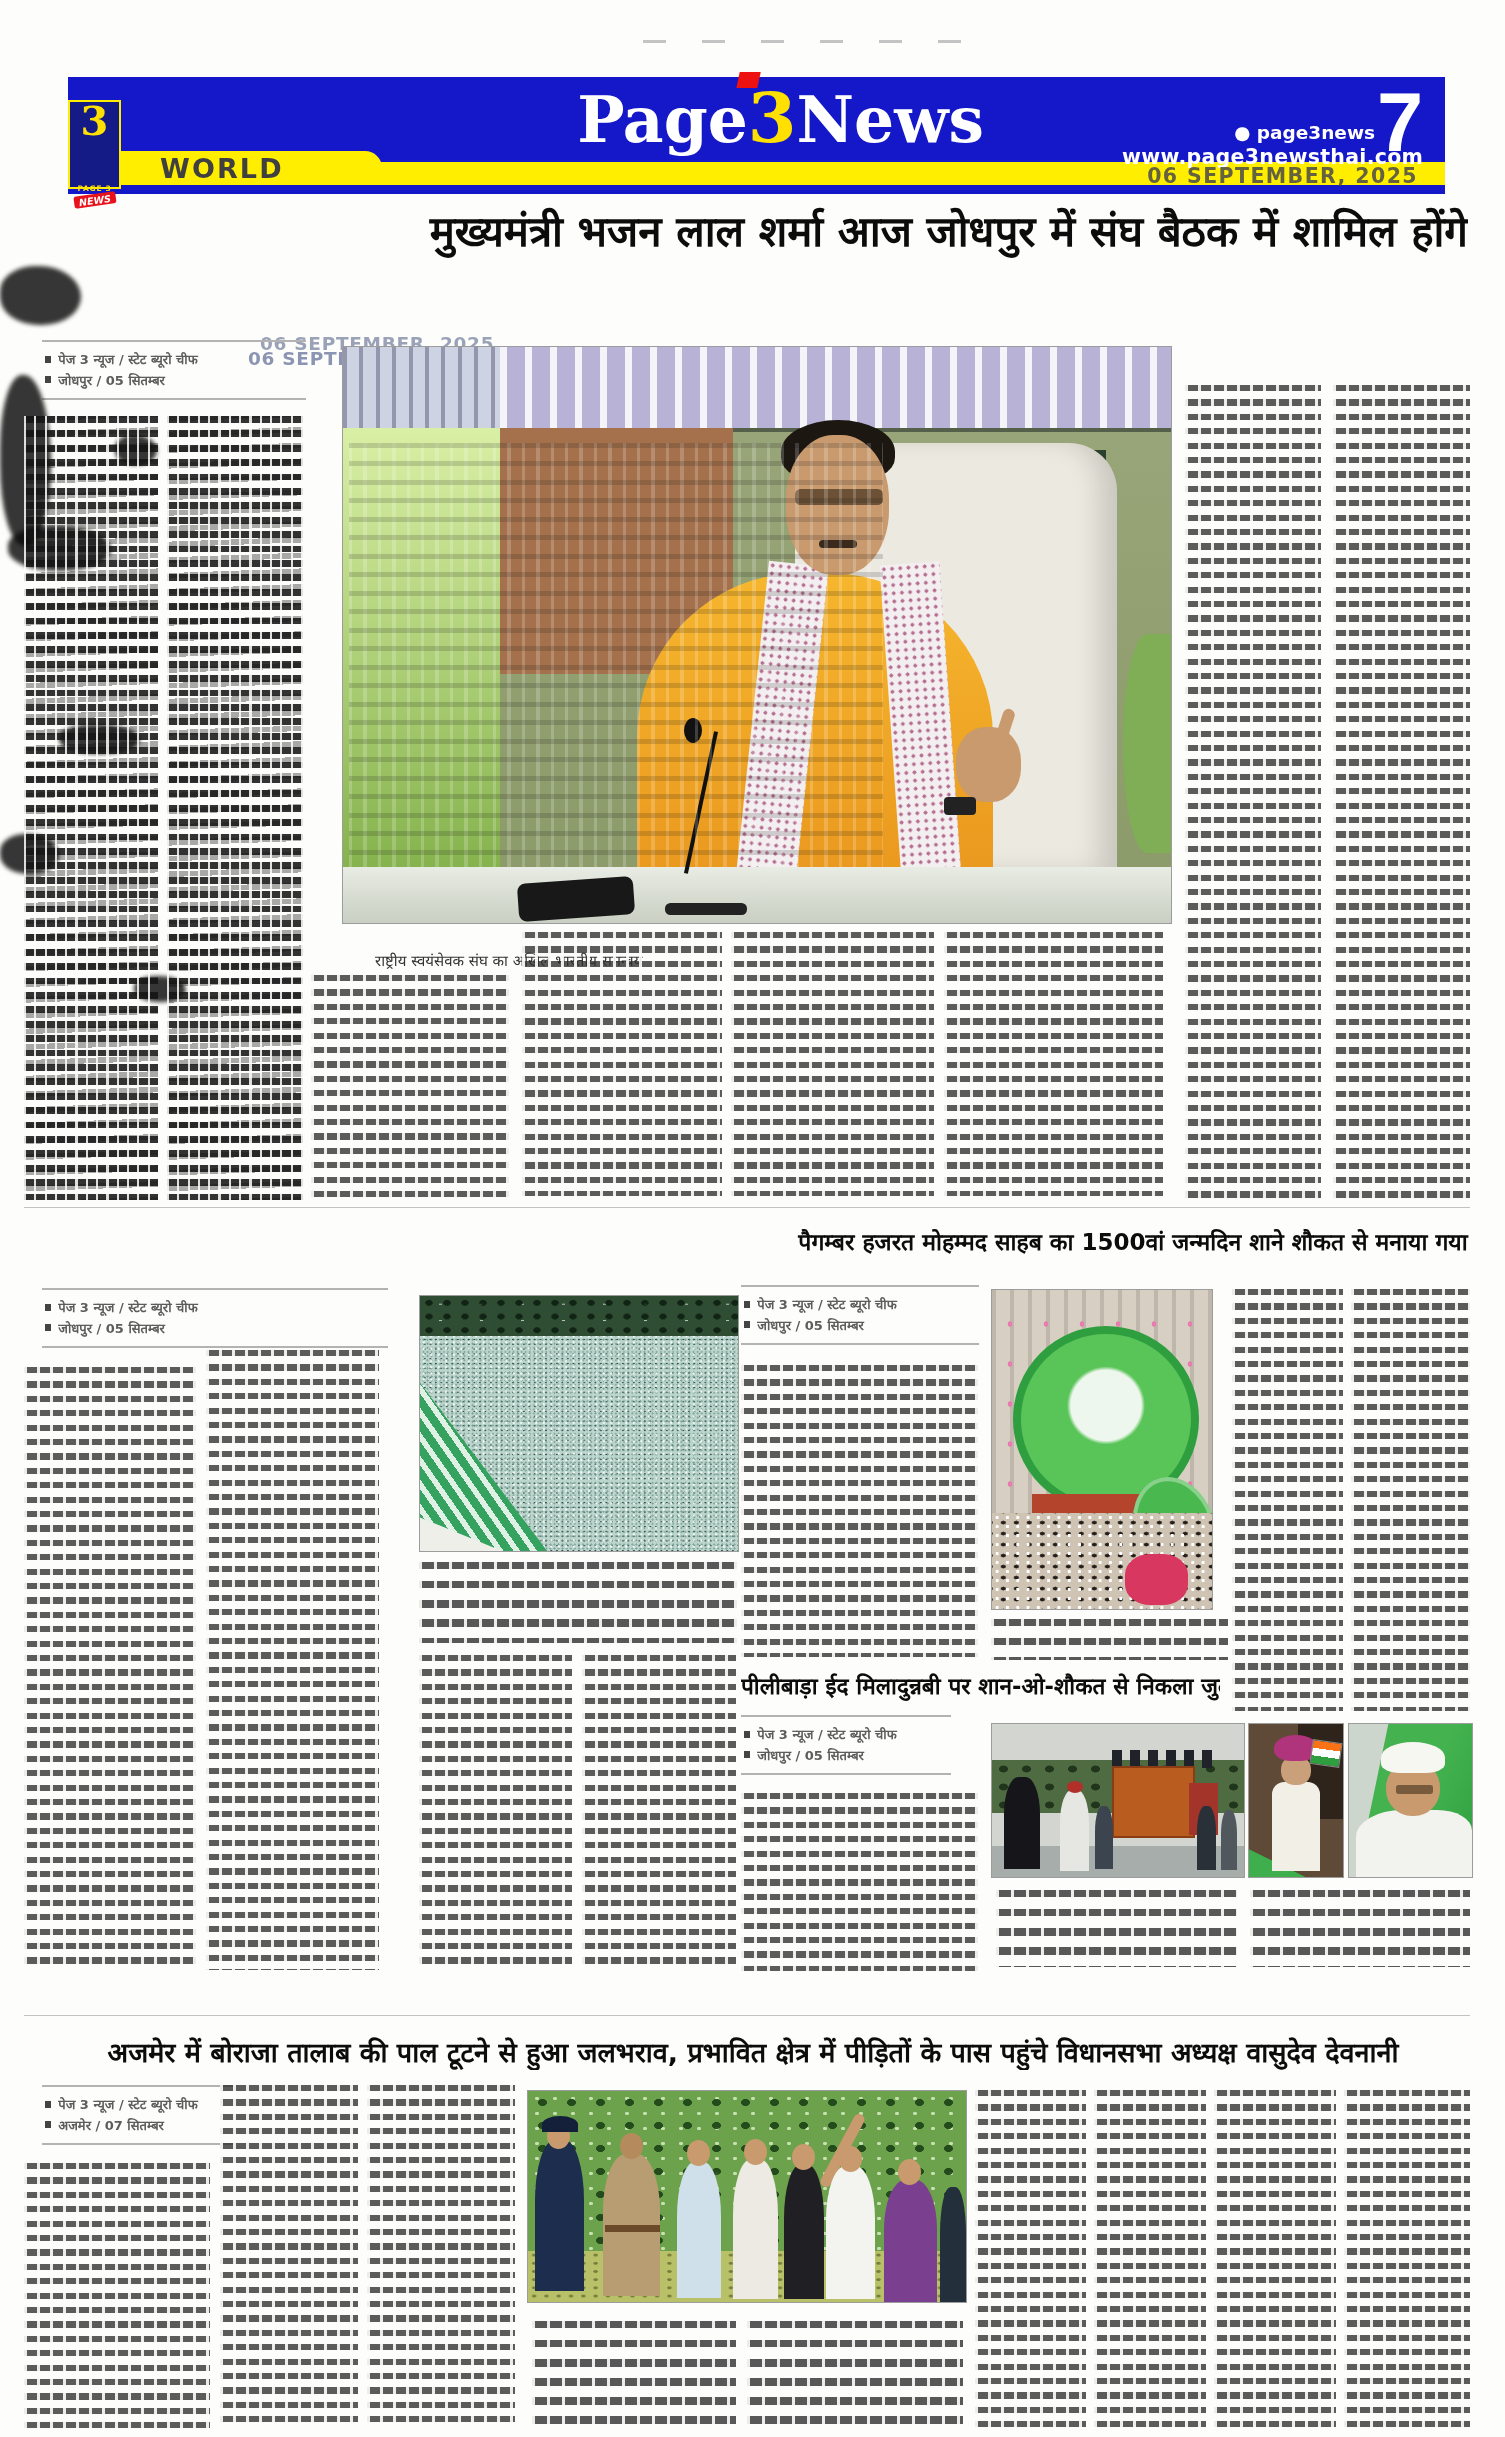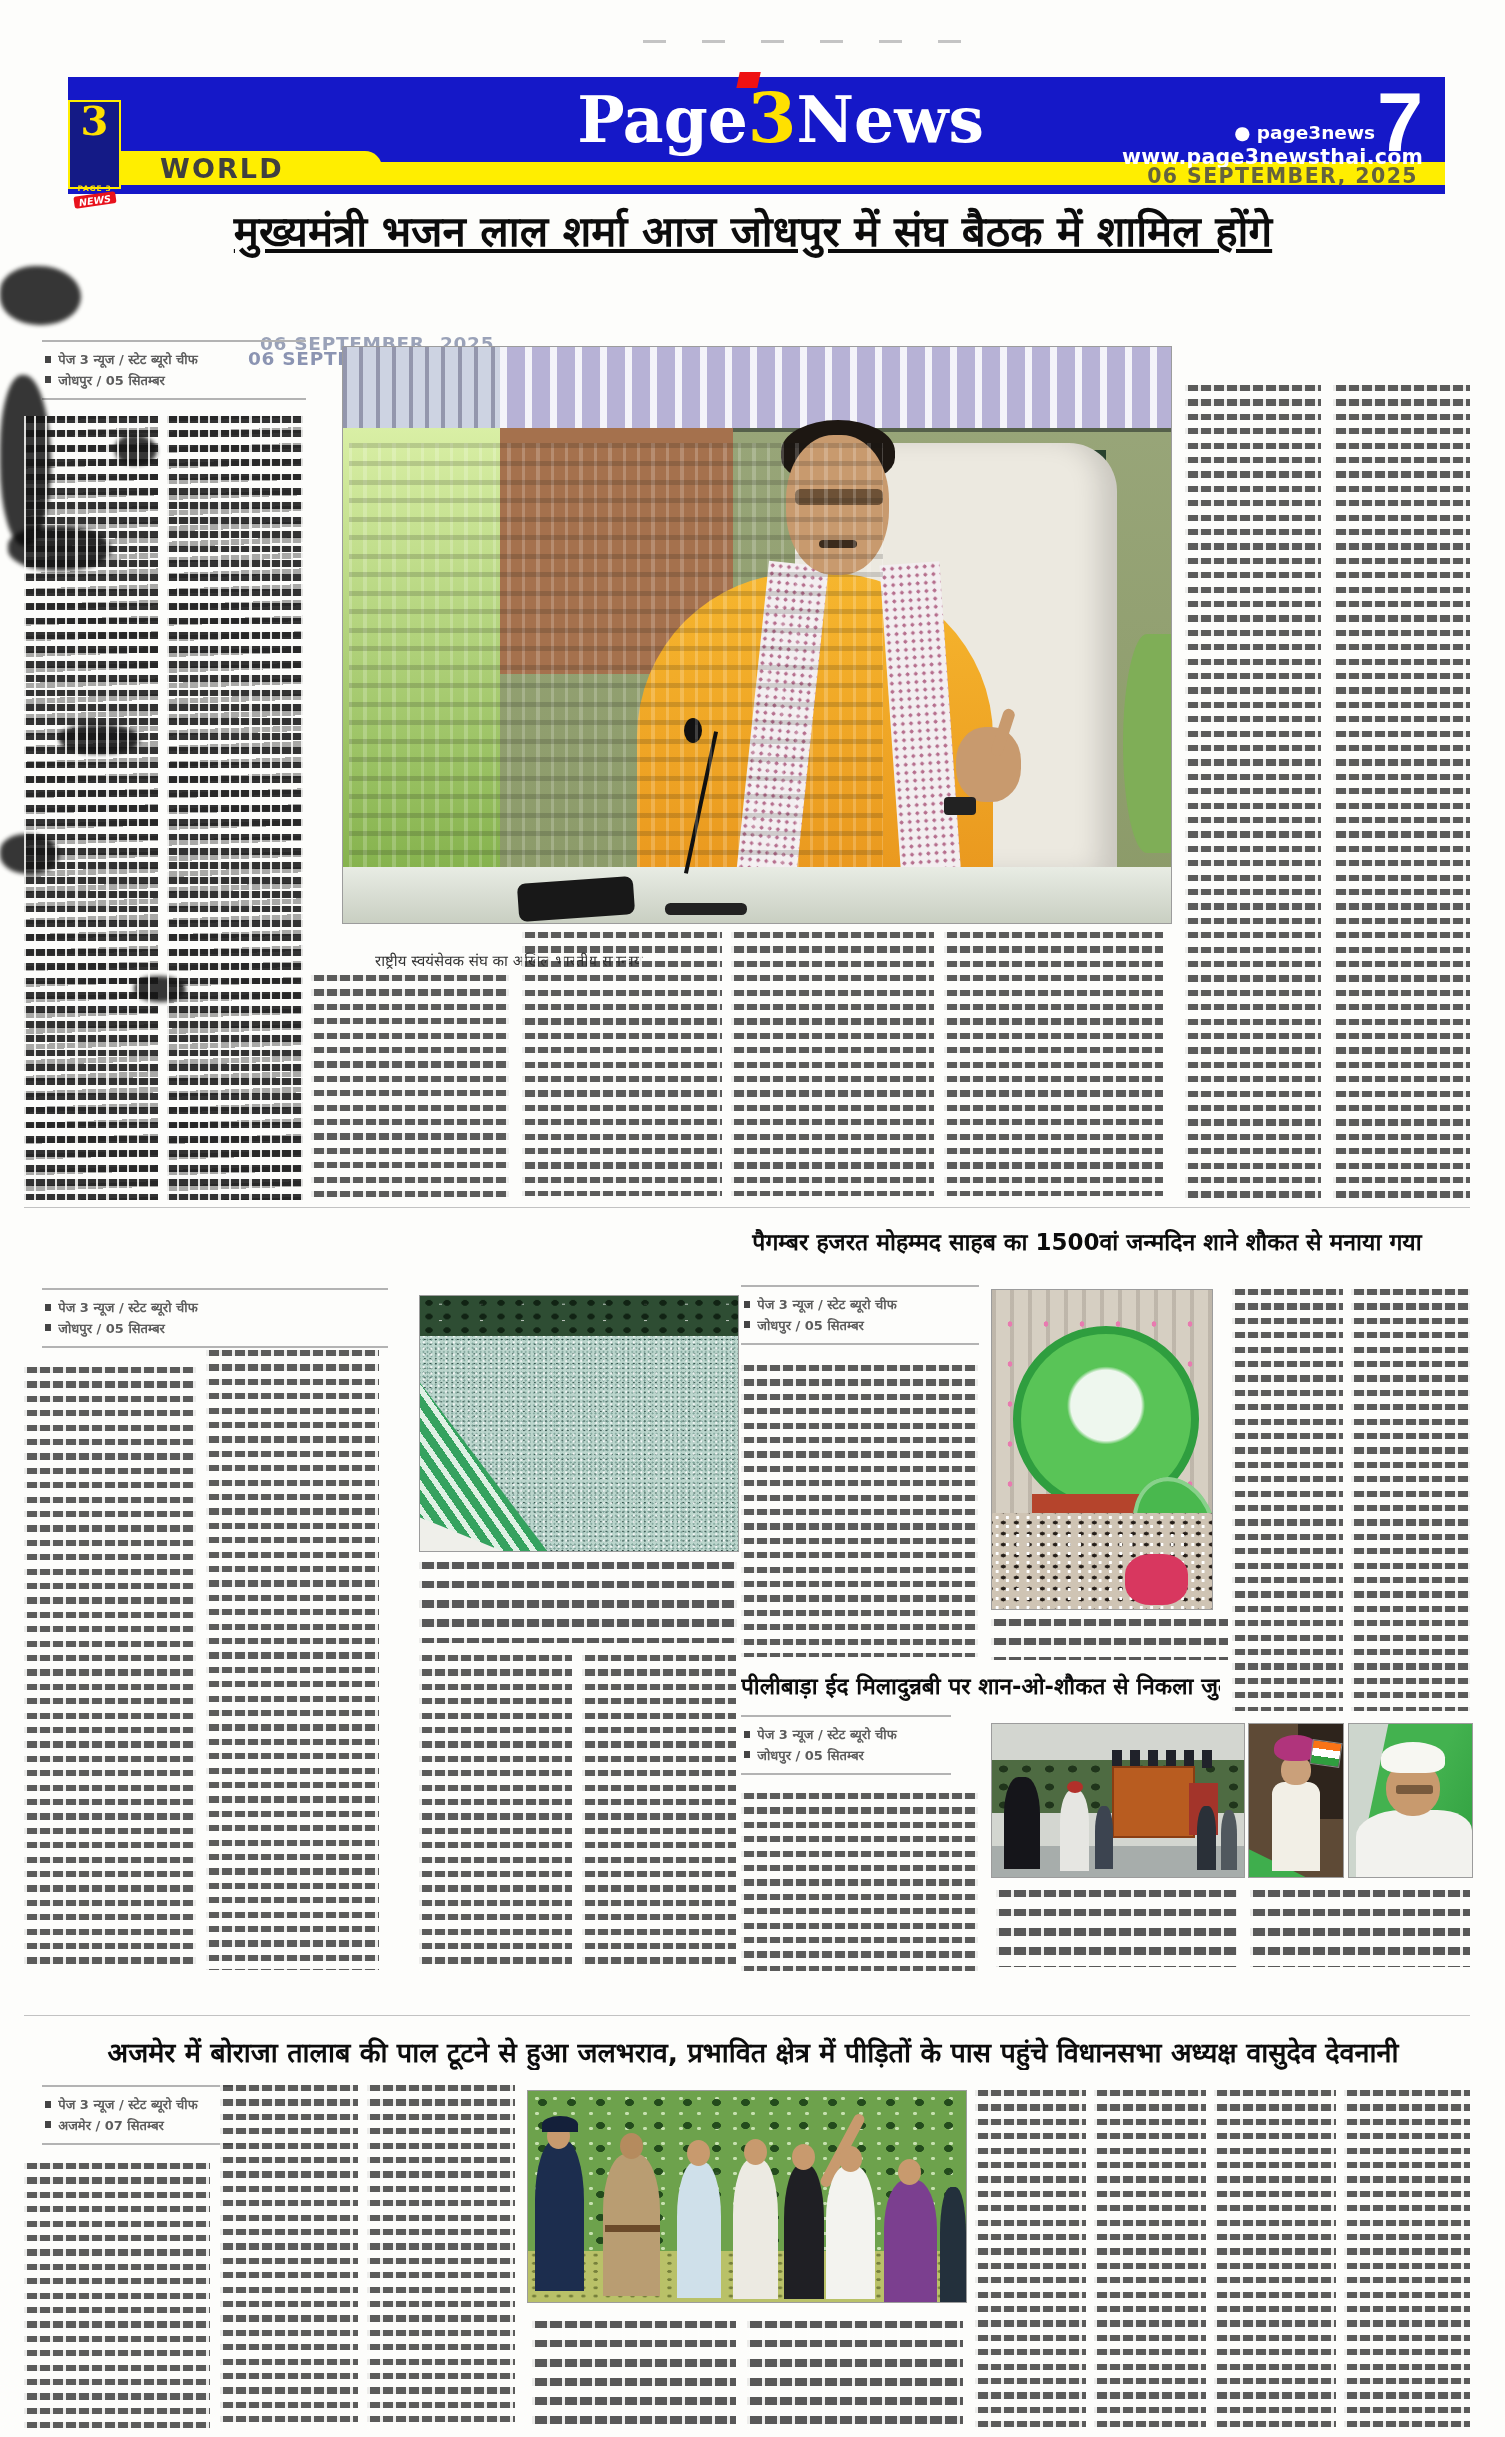--- a/index.html
+++ b/index.html
@@ -23,21 +23,21 @@
   .brand .num{color:#ffe000;font-size:70px;position:relative;}
   .brand .flag{position:absolute;left:-9.6px;top:-4.1px;width:20.5px;height:16.4px;background:#ee1111;
                transform:skewX(-12deg);}
   .social{color:#fff;font-weight:700;font-size:18.5px;text-align:right;}
   .website{color:#fff;font-weight:700;font-size:20.5px;text-align:right;letter-spacing:0.3px;}
   .pageno{color:#fff;font-family:"Liberation Sans",sans-serif;font-weight:700;font-size:83px;line-height:.9;}
   .datebar{color:#4a4a4a;font-weight:800;font-size:20.5px;letter-spacing:1.4px;text-align:right;opacity:.85;
            filter:blur(0.3px);}
 
   
-  .h-main{font-size:42px;font-weight:800;text-align:center;white-space:nowrap;overflow:hidden;color:#0c0c0c;text-decoration:underline;}
+  .h-main{font-size:42px;font-weight:800;text-align:right;white-space:nowrap;overflow:hidden;color:#0c0c0c;}
   .h-sub{font-size:23px;font-weight:700;text-align:center;white-space:nowrap;overflow:hidden;color:#161616;}
   .h-sec{font-weight:800;text-align:center;white-space:nowrap;overflow:hidden;color:#0c0c0c;}
   .ghost{color:#828ca8;font-weight:800;font-size:18.5px;letter-spacing:0.7px;opacity:.8;filter:blur(0.4px);white-space:nowrap;}
   .byline{border-top:2.1px solid #b3b3b3;border-bottom:2.1px solid #b3b3b3;padding:5.5px 2.7px 6.8px 2.7px;}
   .bl-line{display:flex;align-items:center;gap:6.8px;font-size:13px;color:#5d5d5d;font-weight:600;
            margin:2.7px 0;filter:blur(0.2px);white-space:nowrap;overflow:hidden;}
   .bl-dot{width:6.8px;height:6.8px;background:#444;flex:0 0 auto;}
 
   
   .ftx{background:
@@ -285,21 +285,21 @@
   <div class="abs photo" style="left:419px;top:1295px;width:318px;height:255px;">
     <div class="abs crowd-bg"></div>
     <div class="abs crowd-trees"></div>
     <div class="abs crowd-path" style="inset:0;"></div>
     <div class="abs crowd-tent"></div>
   </div>
   <div class="abs fcap" style="left:419px;top:1562px;width:318px;height:81px;"></div>
   <div class="abs ftx" style="left:419px;top:1655px;width:153px;height:316px;"></div>
   <div class="abs ftx" style="left:582px;top:1655px;width:154px;height:316px;"></div>
 
-  <div class="abs h-sec" style="left:722px;top:1225px;width:730px;font-size:23px;">पैगम्बर हजरत मोहम्मद साहब का 1500वां जन्मदिन शाने शौकत से मनाया गया</div>
+  <div class="abs h-sec" style="left:768px;top:1225px;width:730px;font-size:23px;">पैगम्बर हजरत मोहम्मद साहब का 1500वां जन्मदिन शाने शौकत से मनाया गया</div>
   <div class="abs byline" style="left:741px;top:1285px;width:233px;">
     <div class="bl-line">
         <span class="bl-dot"></span>
         <span>पेज 3 न्यूज / स्टेट ब्यूरो चीफ</span>
       </div>
     <div class="bl-line">
         <span class="bl-dot"></span>
         <span>जोधपुर / 05 सितम्बर</span>
       </div>
   </div>

